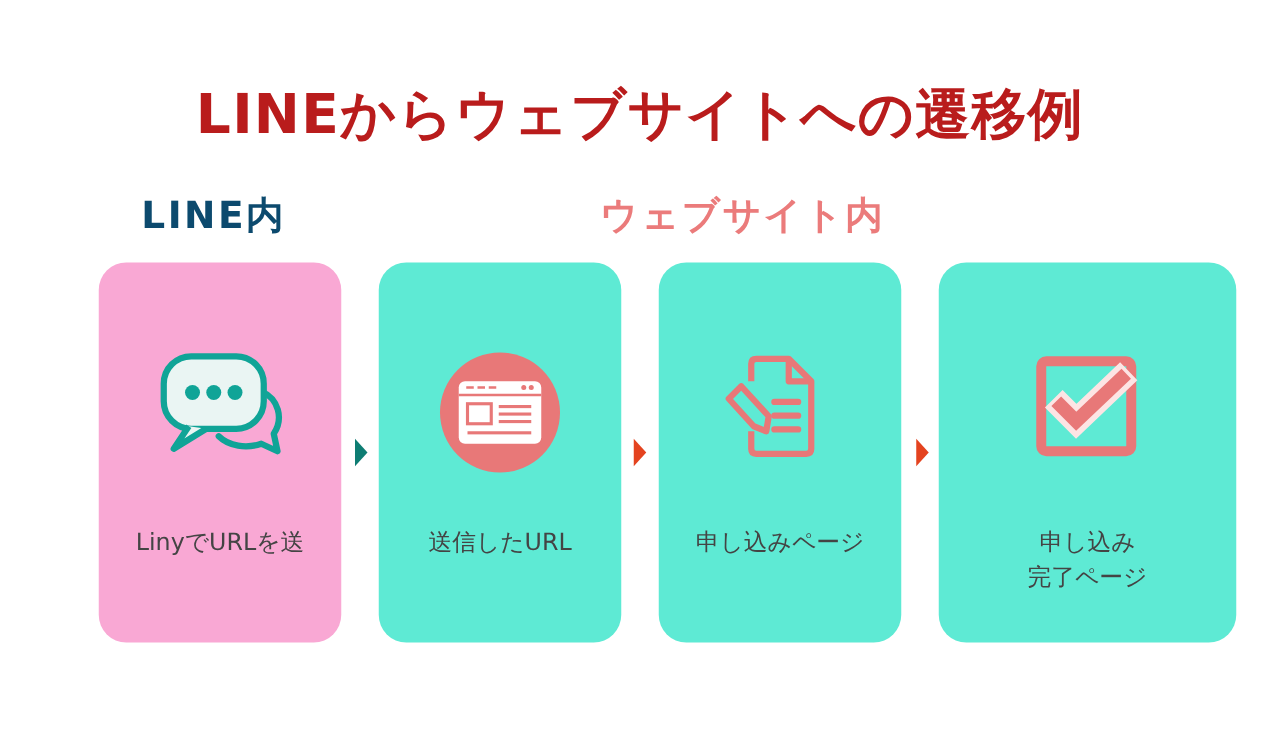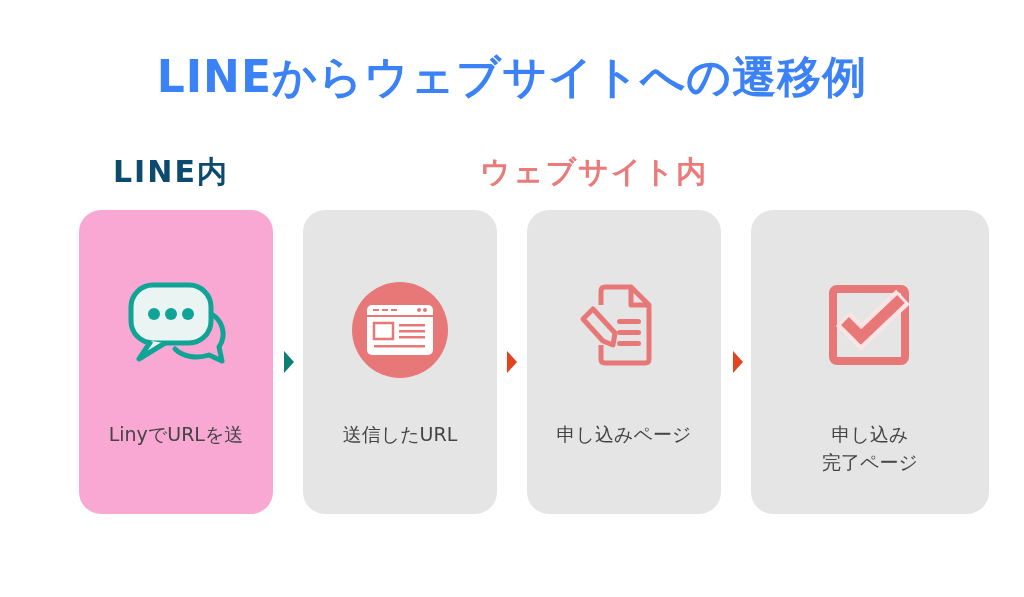--- a/index.html
+++ b/index.html
@@ -2,36 +2,36 @@
 <html><head>
 <meta charset="utf-8">
 <style>
   html, body { margin: 0; padding: 0; }
   body {
     width: 1024px; height: 597px; background: #ffffff;
     position: relative; overflow: hidden;
     font-family: "DejaVu Sans", "Liberation Sans", sans-serif;
   }
   .title {
-    position: absolute; left: 0; top: 48px; width: 1024px;
+    position: absolute; left: 0; top: 62px; width: 1024px;
     text-align: center; font-size: 44px; font-weight: bold;
-    color: #3b82f6; letter-spacing: 1px;
+    color: #b91c1c; letter-spacing: 1px;
   }
   .section-label {
     position: absolute; top: 152px; font-size: 30px; font-weight: bold;
     letter-spacing: 2px;
   }
   .label-line { left: 113px; color: #0c4a6e; }
   .label-web { left: 480px; color: #eb7b7b; }
   .card {
     position: absolute; top: 210px; width: 194px; height: 304px;
     border-radius: 22px;
   }
   .card.teal { background: #f9a8d4; }
-  .card.pink { background: #e5e5e5; }
+  .card.pink { background: #5eead4; }
   .card-icon {
     position: absolute; left: 50%; top: 65px; transform: translateX(-50%);
     width: 110px; height: 110px;
   }
   .card-text {
     position: absolute; left: 0; width: 100%; text-align: center;
     font-size: 19px; color: #444444; line-height: 28px;
   }
   .arrow {
     position: absolute; top: 351px; width: 0; height: 0;

